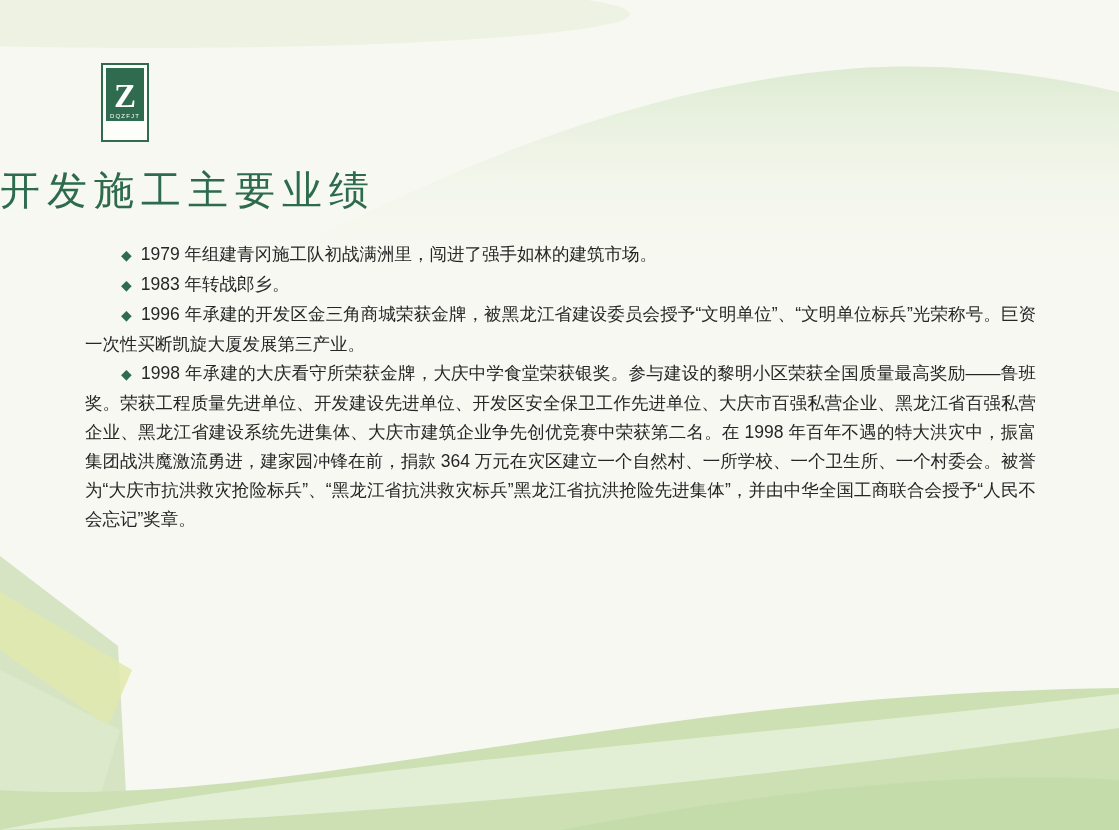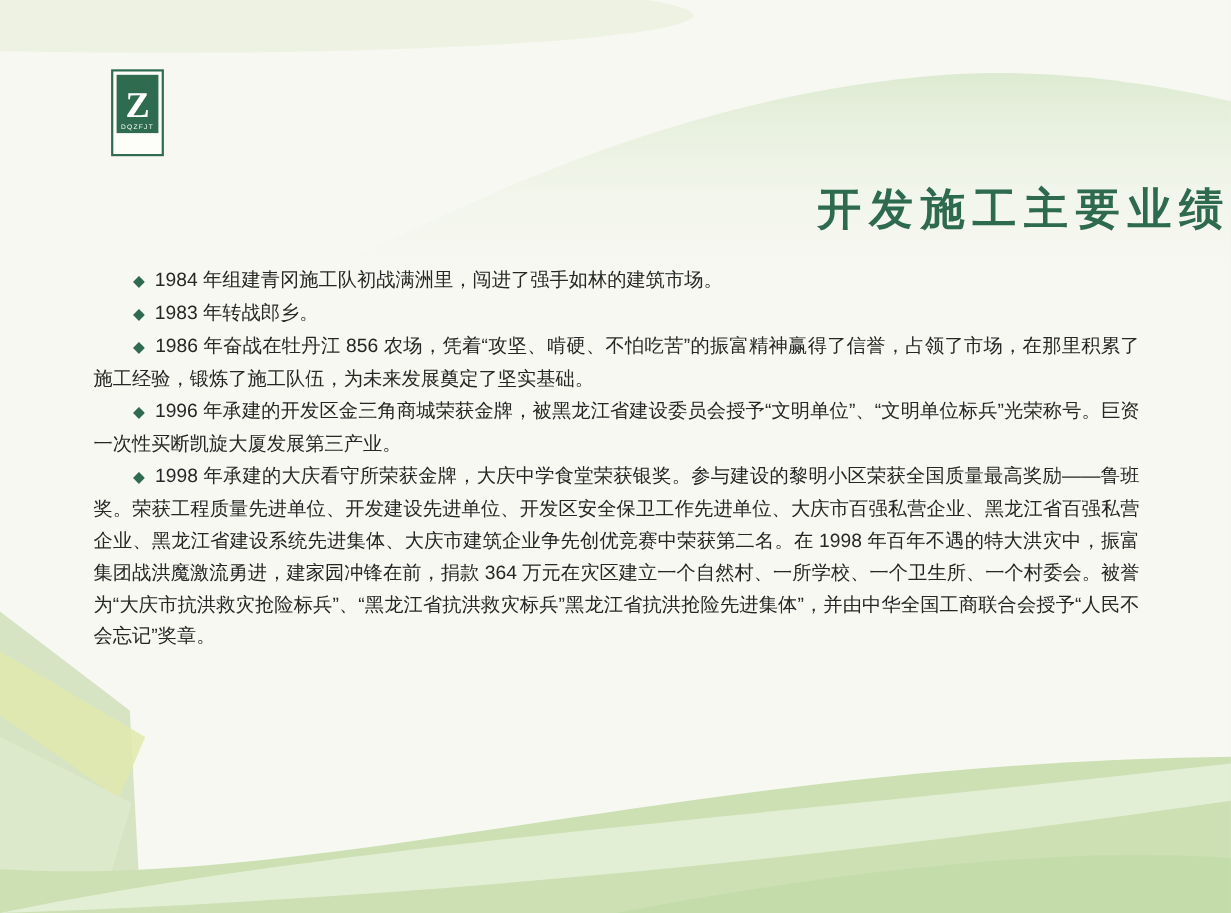--- a/index.html
+++ b/index.html
@@ -28,21 +28,21 @@
   .company-name{
     color:#2e6b50;font-size:28px;font-weight:bold;letter-spacing:1.5px;line-height:1.1;
   }
   .company-subtitle{
     color:#8b9088;font-size:8.5px;letter-spacing:0.55px;margin-top:4px;white-space:nowrap;
   }
 
   
   .page-title{
     position:absolute;left:0;right:0;top:163px;margin:0;z-index:3;
-    text-align:right;color:#2d6a4e;font-size:40px;font-weight:bold;letter-spacing:7px;
+    text-align:left;color:#2d6a4e;font-size:40px;font-weight:normal;letter-spacing:7px;
   }
 
   
   .content{
     position:absolute;left:85px;right:83px;top:240px;z-index:3;
     color:#262626;font-size:17.5px;line-height:29px;text-align:justify;
   }
   .para{margin:0;text-indent:36px;}
   .bullet{color:#2e6b4f;font-size:14px;margin-right:9px;}
 </style>
@@ -76,20 +76,19 @@
       <div class="logo-inner">
         <div class="logo-z">Z</div>
         <div class="logo-caption">DQZFJT</div>
       </div>
     </div>
   </div>
 
   <h1 class="page-title">开发施工主要业绩</h1>
 
   <div class="content">
-    <p class="para"><span class="bullet">◆</span><span>1984 年组建青冈施工队初战满洲里，闯进了强手如林的建筑市场。</span></p>
+    <p class="para"><span class="bullet">◆</span><span>1979 年组建青冈施工队初战满洲里，闯进了强手如林的建筑市场。</span></p>
     <p class="para"><span class="bullet">◆</span><span>1983 年转战郎乡。</span></p>
-    <p class="para"><span class="bullet">◆</span><span>1986 年奋战在牡丹江 856 农场，凭着“攻坚、啃硬、不怕吃苦”的振富精神赢得了信誉，占领了市场，在那里积累了施工经验，锻炼了施工队伍，为未来发展奠定了坚实基础。</span></p>
     <p class="para"><span class="bullet">◆</span><span>1996 年承建的开发区金三角商城荣获金牌，被黑龙江省建设委员会授予“文明单位”、“文明单位标兵”光荣称号。巨资一次性买断凯旋大厦发展第三产业。</span></p>
     <p class="para"><span class="bullet">◆</span><span>1998 年承建的大庆看守所荣获金牌，大庆中学食堂荣获银奖。参与建设的黎明小区荣获全国质量最高奖励——鲁班奖。荣获工程质量先进单位、开发建设先进单位、开发区安全保卫工作先进单位、大庆市百强私营企业、黑龙江省百强私营企业、黑龙江省建设系统先进集体、大庆市建筑企业争先创优竞赛中荣获第二名。在 1998 年百年不遇的特大洪灾中，振富集团战洪魔激流勇进，建家园冲锋在前，捐款 364 万元在灾区建立一个自然村、一所学校、一个卫生所、一个村委会。被誉为“大庆市抗洪救灾抢险标兵”、“黑龙江省抗洪救灾标兵”黑龙江省抗洪抢险先进集体”，并由中华全国工商联合会授予“人民不会忘记”奖章。</span></p>
   </div>
 
 </div>
 
 </body></html>

